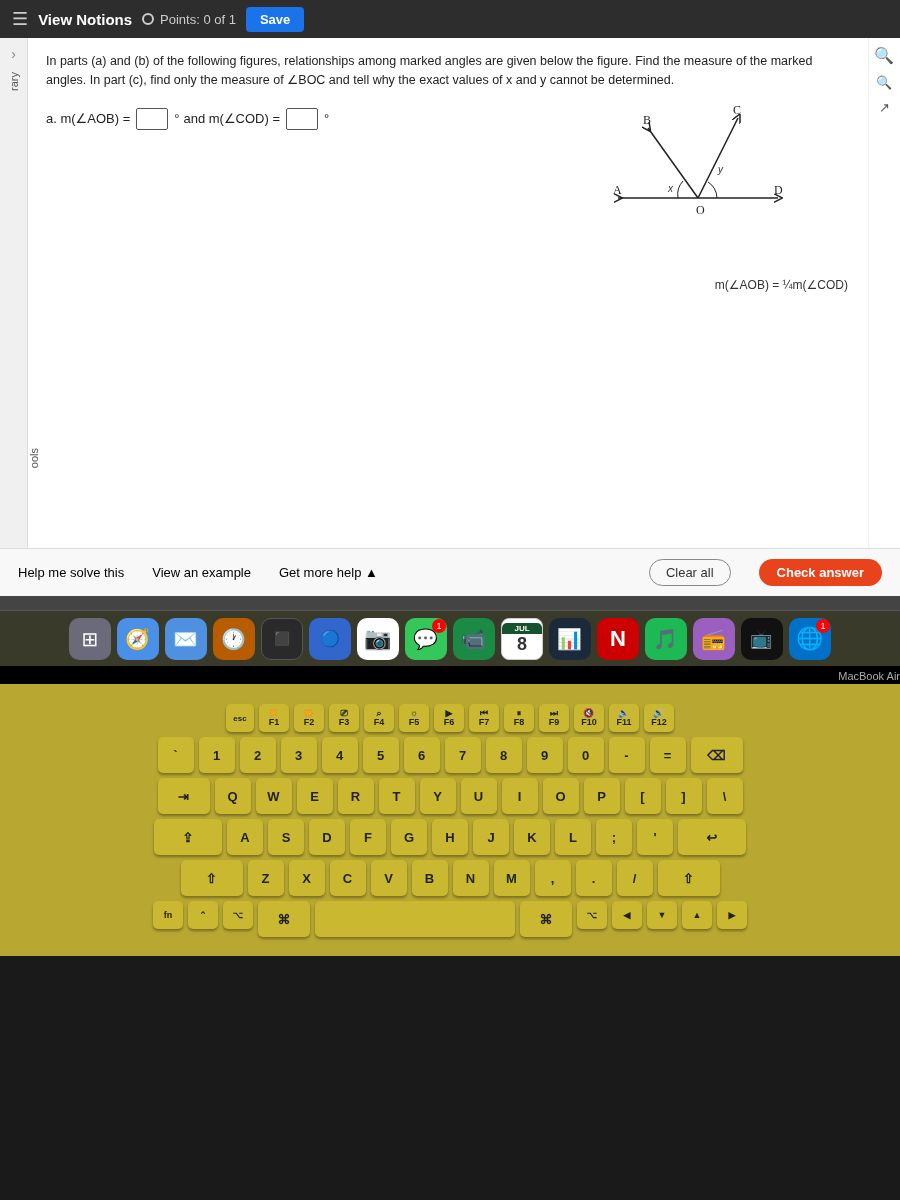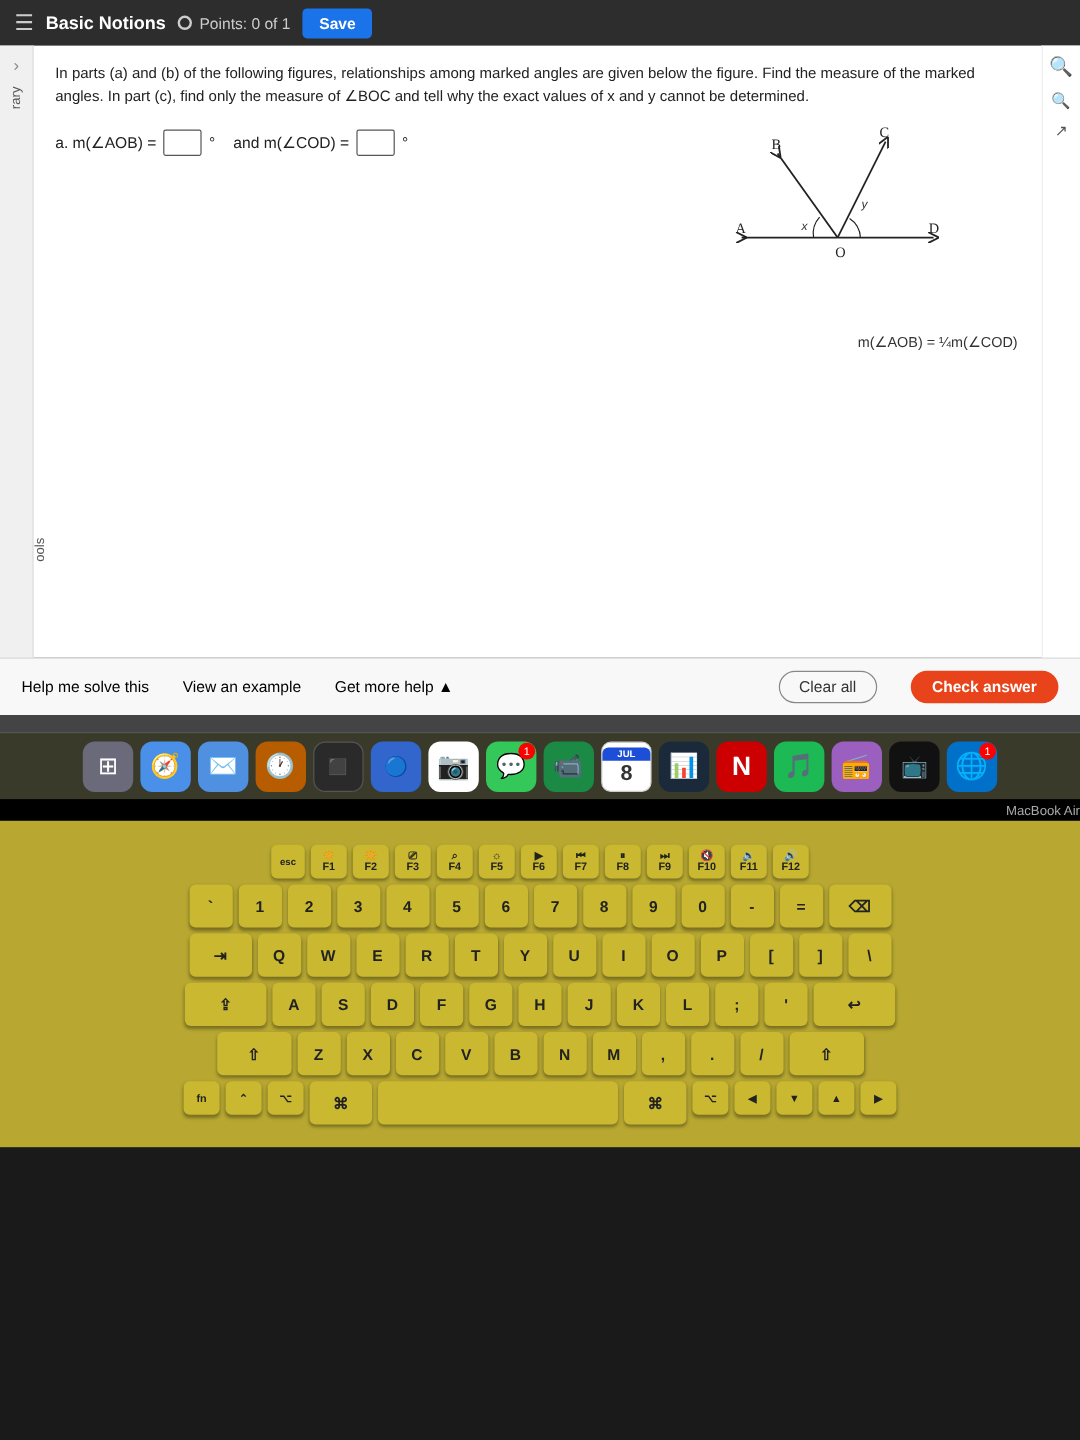--- a/index.html
+++ b/index.html
@@ -267,21 +267,21 @@
     .gray-area {
       background: #444;
       height: 14px;
     }
   </style>
 </head>
 <body>
 
 <div class="app-bar">
   <span class="hamburger">☰</span>
-  <span class="app-title">Basic Notions</span>
+  <span class="app-title">View Notions</span>
   <div class="points-indicator">
     <span class="circle"></span>
     <span>Points: 0 of 1</span>
   </div>
   <button class="save-btn">Save</button>
 </div>
 
 <div class="main-content">
 
   <div class="sidebar-left">
@@ -290,21 +290,21 @@
   </div>
 
   <div class="content-area">
 
     <p class="problem-text">In parts (a) and (b) of the following figures, relationships among marked angles are given below the figure. Find the measure of the marked angles. In part (c), find only the measure of ∠BOC and tell why the exact values of x and y cannot be determined.</p>
 
     <div class="part-a">
       <span>a. m(∠AOB) =</span>
       <input type="text" class="answer-box" value="" style="">
       <span>°</span>
-      <span style="margin-left:11px;">and m(∠COD) =</span>
+      <span style="margin-left:0;">and m(∠COD) =</span>
       <input type="text" class="answer-box" value="" style="">
       <span>°</span>
     </div>
 
     <div class="diagram-container">
       <svg class="diagram-svg" viewBox="0 0 220 180">
 
         <line x1="110" y1="100" x2="30" y2="100" stroke="#222" stroke-width="1.5" marker-end="url(#arrowL)"></line>
 
         <line x1="110" y1="100" x2="190" y2="100" stroke="#222" stroke-width="1.5" marker-end="url(#arrowR)"></line>
@@ -387,21 +387,21 @@
 
   <div class="dock-item" style="background:#fff; font-size:22px;">📷</div>
 
   <div class="dock-item" style="background:#34c759; font-size:20px;">💬
     <div class="dock-badge">1</div>
   </div>
 
   <div class="dock-item" style="background:#1a8a44; font-size:20px;">📹</div>
 
   <div class="dock-item" style="background:#fff; border-radius:8px; border:1px solid #ccc; flex-direction:column; font-size:11px; color:#333; font-weight:700;">
-    <div style="background:#1d4ed8; color:#fff; font-size:8px; width:100%; text-align:center; border-radius:5px 5px 0 0; padding:1px 0;">JUL</div>
+    <div style="background:#14532d; color:#fff; font-size:8px; width:100%; text-align:center; border-radius:5px 5px 0 0; padding:1px 0;">JUL</div>
     <div style="font-size:18px; font-weight:900;">8</div>
   </div>
 
   <div class="dock-item" style="background:#1a2a3a; font-size:20px;">📊</div>
 
   <div class="dock-item" style="background:#cc0000; font-size:22px; font-weight:900; color:#fff; border-radius:10px;">N</div>
 
   <div class="dock-item" style="background:#1db954; font-size:20px;">🎵</div>
 
   <div class="dock-item" style="background:#9b5fc0; font-size:20px;">📻</div>

